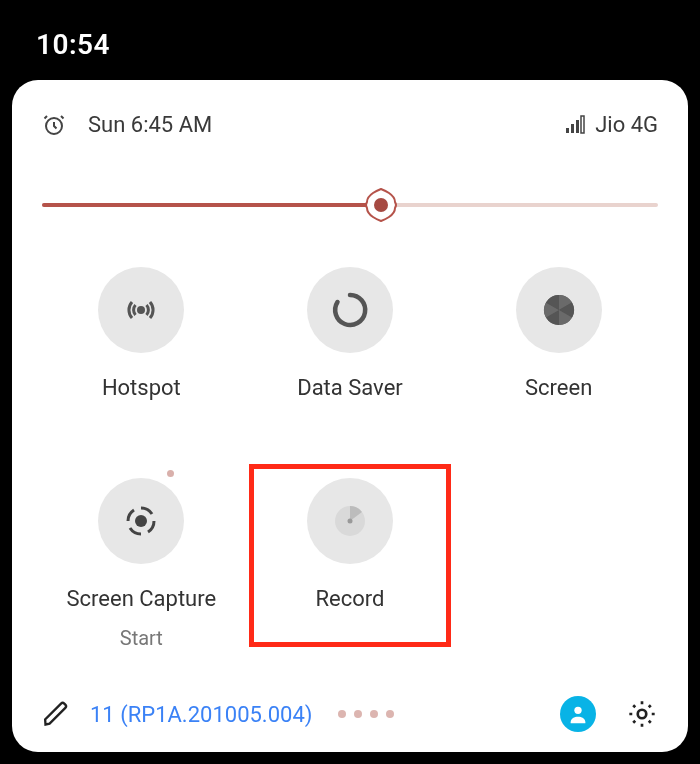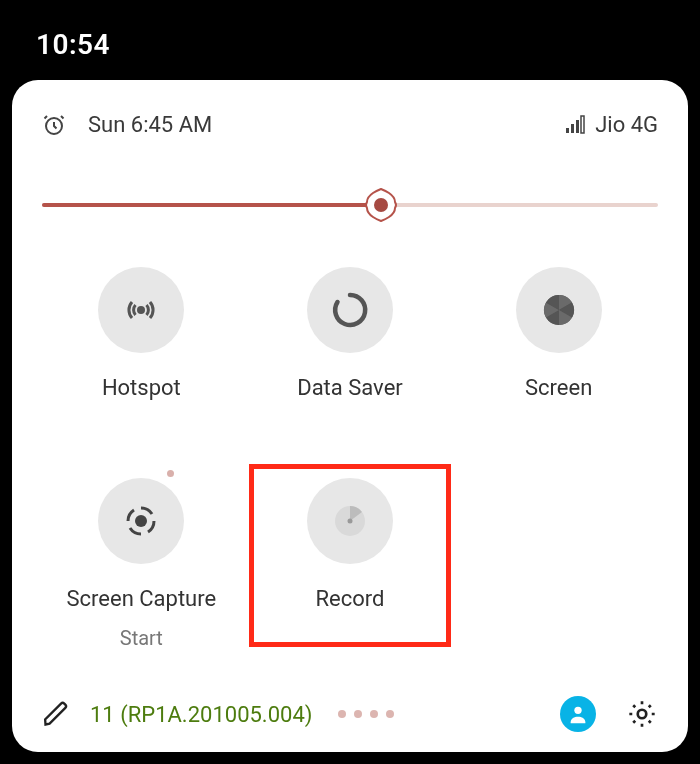--- a/index.html
+++ b/index.html
@@ -116,21 +116,21 @@
 
   .footer {
     margin-top: auto;
     display: flex;
     align-items: center;
     gap: 16px;
     padding-top: 26px;
   }
   .footer-text {
     font-size: 22px;
-    color: #4d7c0f;
+    color: #3b82f6;
     margin-left: 4px;
   }
   .page-dots {
     display: flex;
     gap: 8px;
     margin-left: 10px;
   }
   .page-dots span {
     width: 8px; height: 8px;
     border-radius: 50%;

